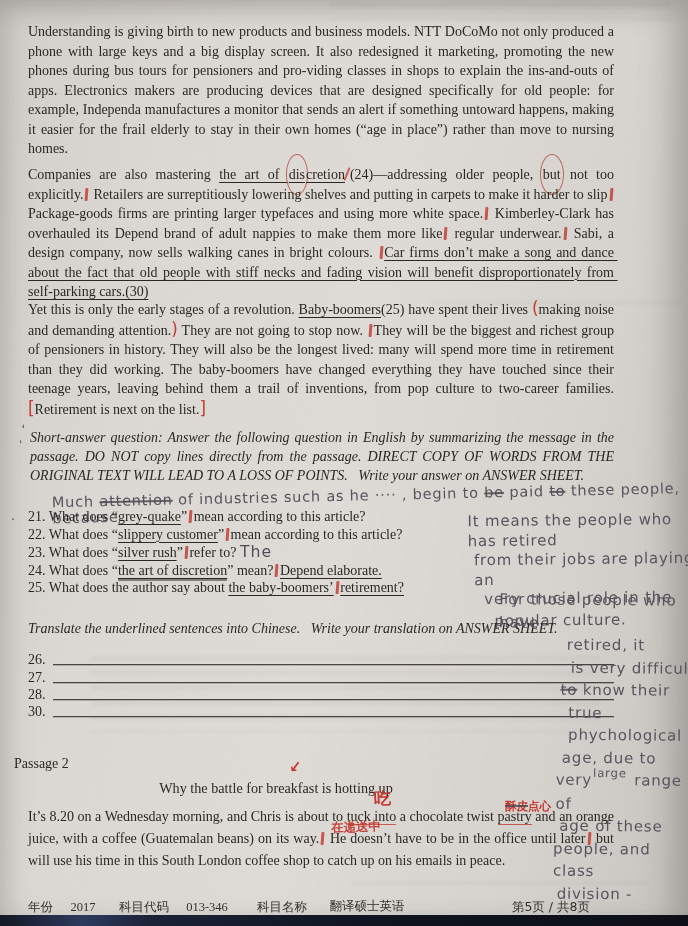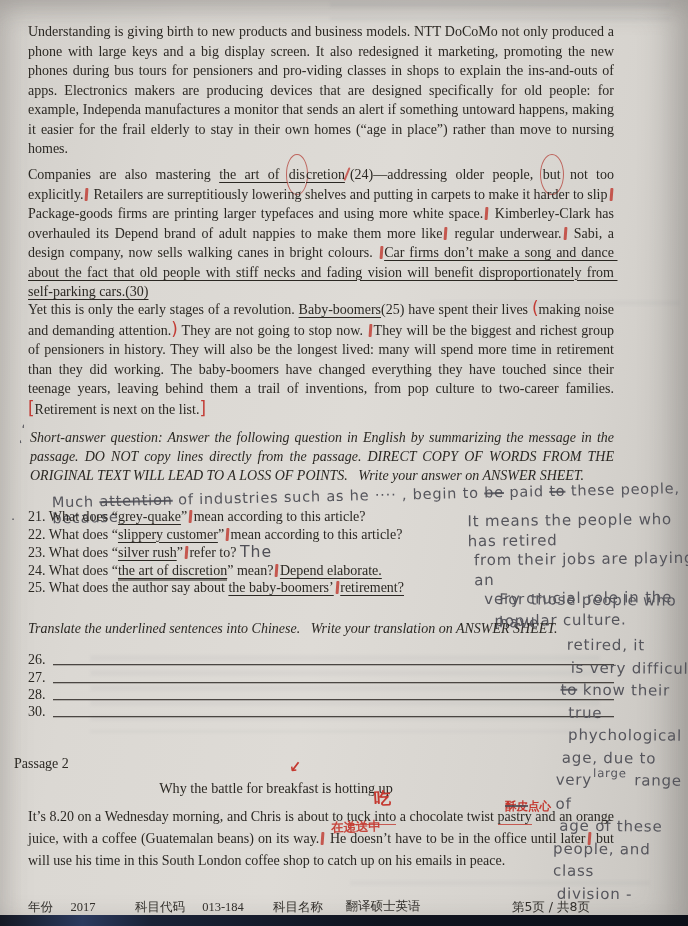--- a/index.html
+++ b/index.html
@@ -111,21 +111,21 @@
 
   <div class="abs para" style="left:28px;top:806px;width:586px;line-height:22px;"><span class="seg">It’s 8.20 on a Wednesday morning, and Chris is about to </span><span class="seg s-redunder">tuck into</span><span class="seg"> a chocolate twist </span><span class="seg s-redunder">pastry</span><span class="seg"> and an orange juice, with a coffee (Guatemalan beans) on its way.</span><span class="seg s-redbar"></span><span class="seg"> He doesn’t have to be in the office until later</span><span class="seg s-redbar"></span><span class="seg"> but will use his time in this South London coffee shop to catch up on his emails in peace.</span></div>
 
   <div class="abs hw-red" style="left:374px;top:787px;font-size:17px;transform:rotate(-3deg);">吃</div>
   <div class="abs hw-red" style="left:331px;top:819px;font-size:12.5px;transform:rotate(-2deg);opacity:.92;">在递送中</div>
   <div class="abs hw-red" style="left:505px;top:799px;font-size:11.5px;font-weight:600;"><span class="seg s-strike">酥皮</span><span class="seg">点心</span></div>
 
   <div class="abs footer" style="left:28px;top:898px;width:634px;">
     <span class="lbl">年份</span>
     <span class="val" style="width:52px;">2017</span>
-    <span class="lbl" style="margin-left:26px;">科目代码</span>
-    <span class="val" style="width:68px;">013-184</span>
+    <span class="lbl" style="margin-left:10px;">科目代码</span>
+    <span class="val" style="width:68px;">013-346</span>
     <span class="lbl" style="margin-left:16px;">科目名称</span>
     <span class="val" style="width:112px;font-family:Liberation Sans, sans-serif;">翻译硕士英语</span>
     <span style="margin-left:auto;margin-right:72px;">第5页 / 共8页</span>
   </div>
 
   <div class="darkband"></div>
 </div>
 
 </body></html>

